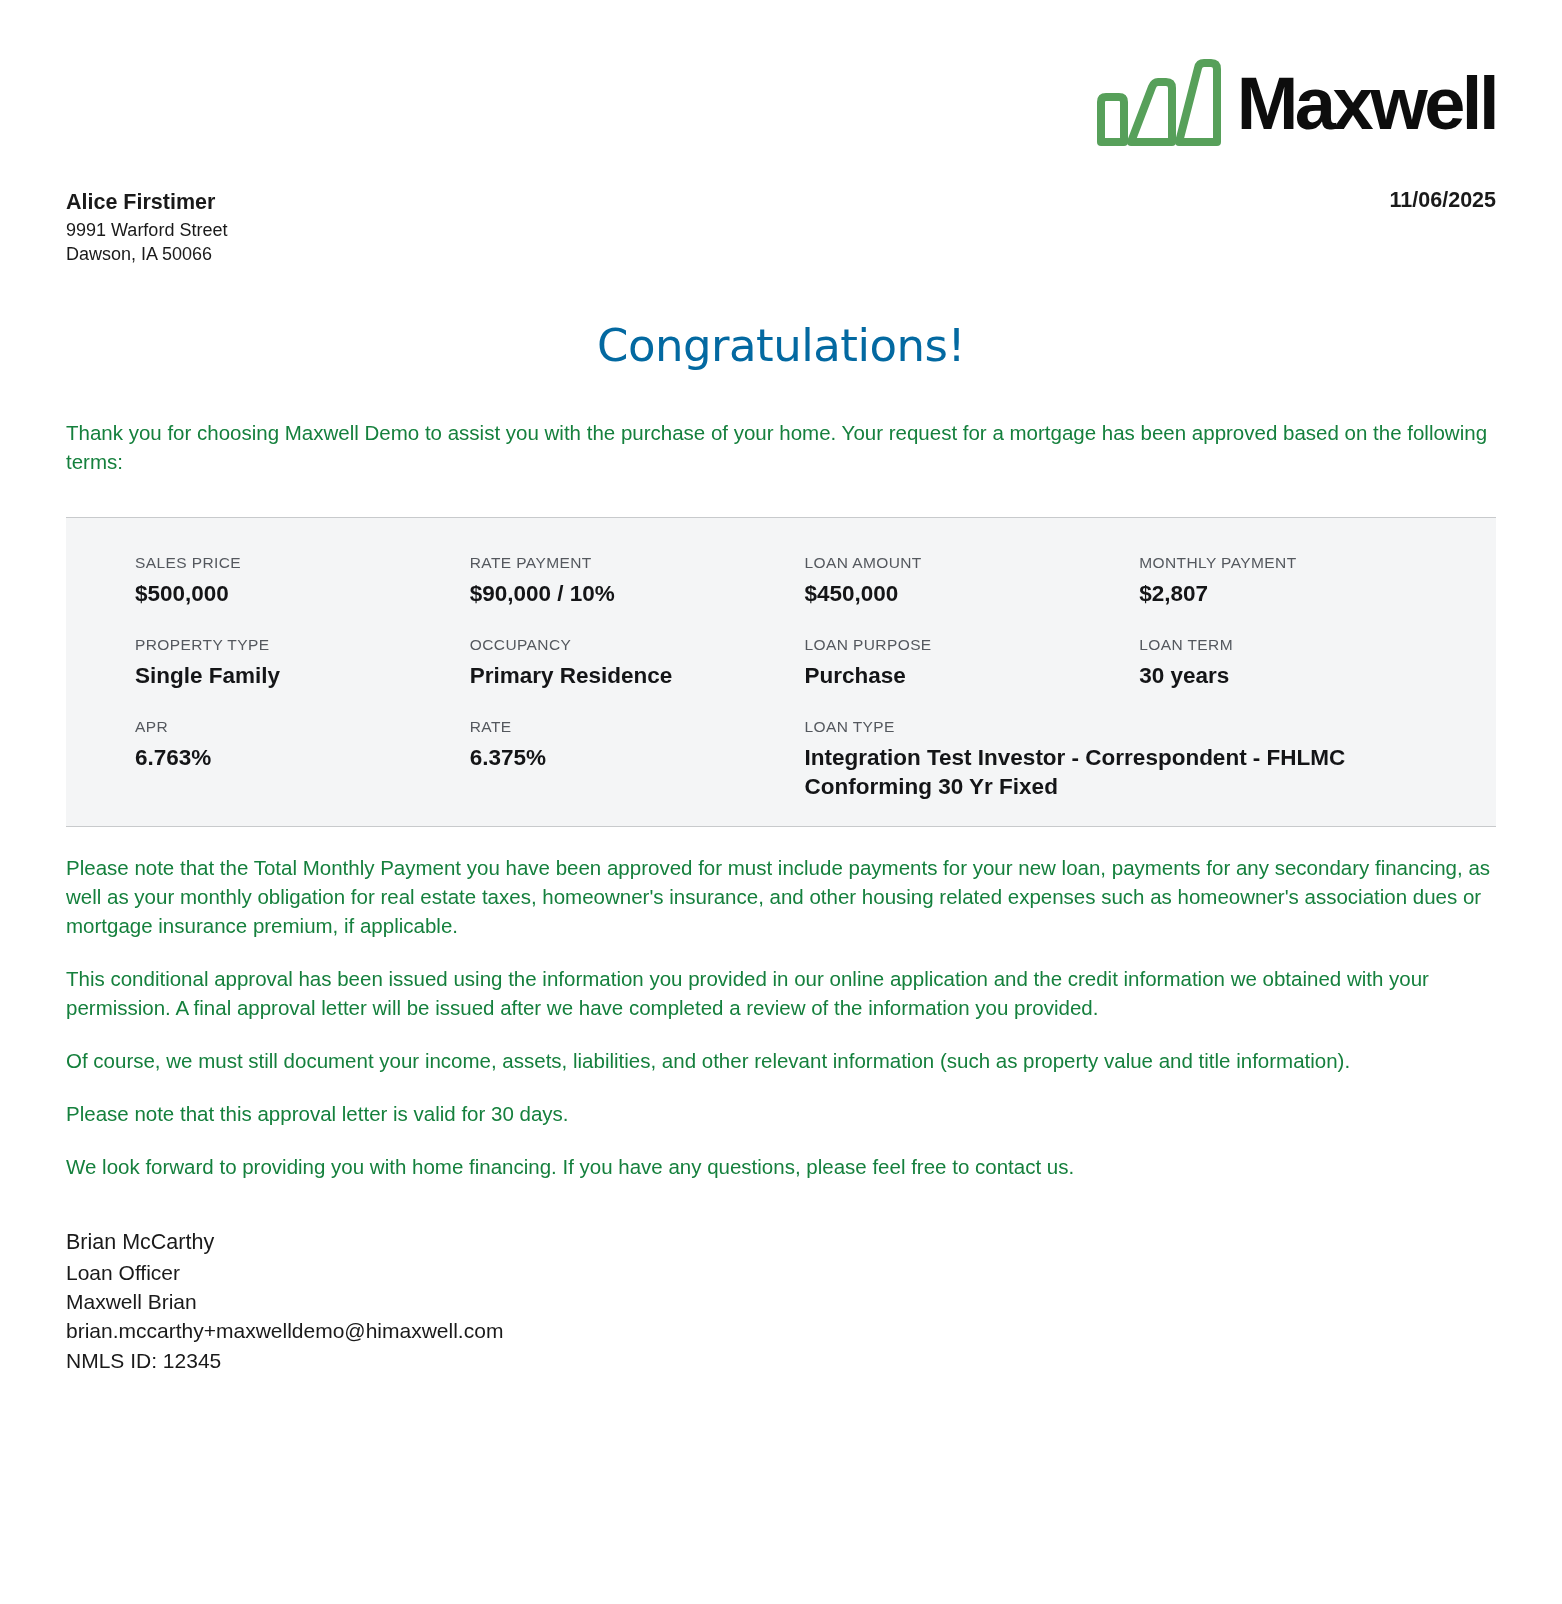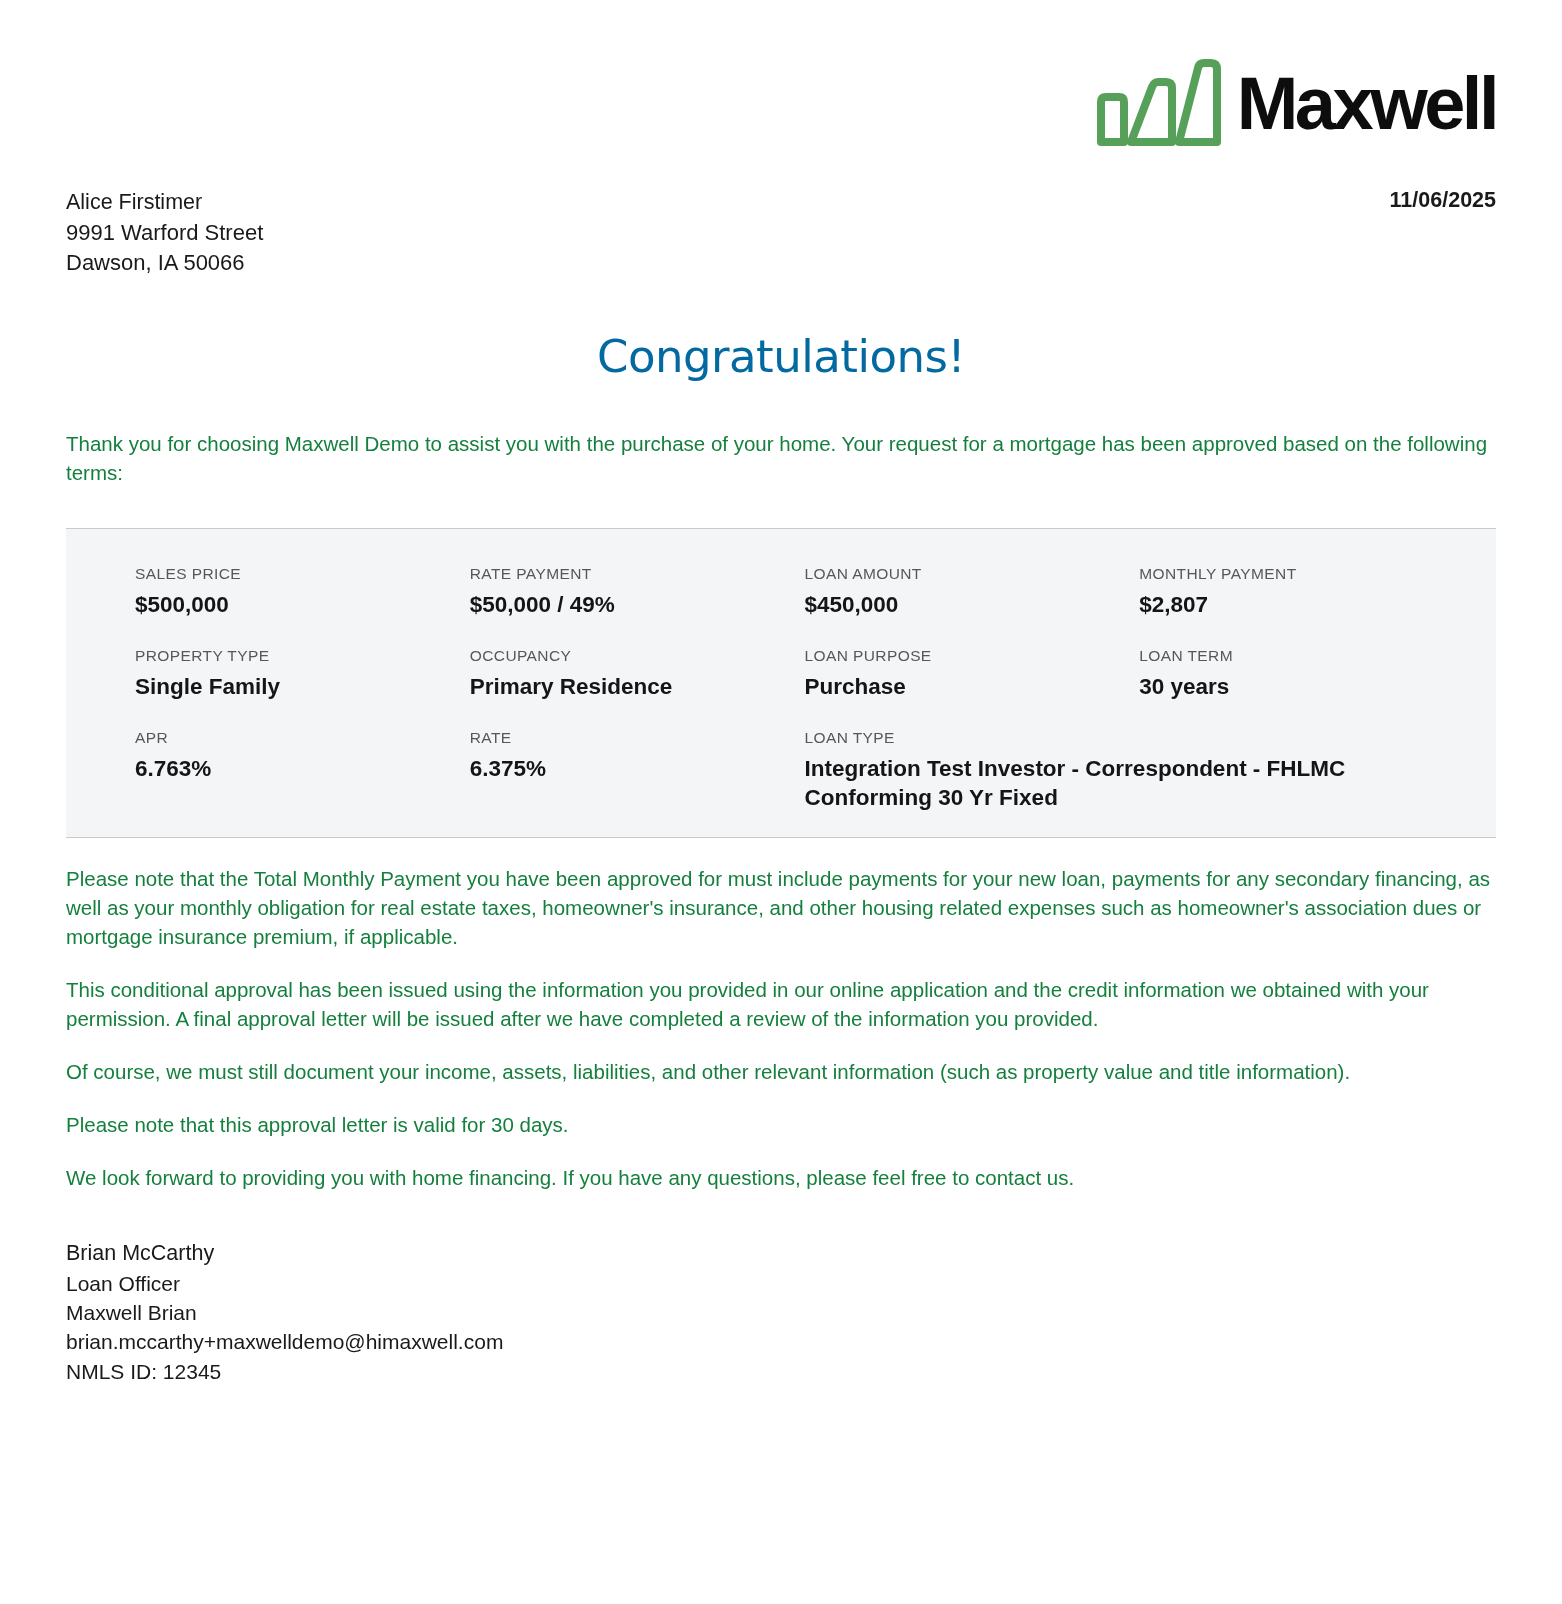--- a/index.html
+++ b/index.html
@@ -32,22 +32,22 @@
     margin-left: 14px;
     line-height: 1;
   }
   
   .addr-row {
     display: flex;
     justify-content: space-between;
     align-items: flex-start;
     margin-top: 32px;
   }
-  .recipient-name { font-weight: 400; font-size: 21.5px; line-height: 1.38; }
-  .recipient-line { font-size: 22px; line-height: 1.38; }
+  .recipient-name { font-weight: 700; font-size: 21.5px; line-height: 1.38; }
+  .recipient-line { font-size: 18px; line-height: 1.38; }
   .letter-date { font-weight: 700; font-size: 21.5px; }
   
   .congrats {
     text-align: center;
     font-size: 45px;
     font-weight: 400;
     color: #0369a1;
     margin-top: 52px;
     font-family: "DejaVu Sans", "Liberation Sans", sans-serif;
     letter-spacing: -0.5px;
@@ -122,21 +122,21 @@
 
   <div class="terms-box">
     <div class="terms-grid">
 
       <div class="term-cell">
         <div class="term-label">SALES PRICE</div>
         <div class="term-value">$500,000</div>
       </div>
       <div class="term-cell">
         <div class="term-label">RATE PAYMENT</div>
-        <div class="term-value">$50,000 / 49%</div>
+        <div class="term-value">$90,000 / 10%</div>
       </div>
       <div class="term-cell">
         <div class="term-label">LOAN AMOUNT</div>
         <div class="term-value">$450,000</div>
       </div>
       <div class="term-cell">
         <div class="term-label">MONTHLY PAYMENT</div>
         <div class="term-value">$2,807</div>
       </div>
 

